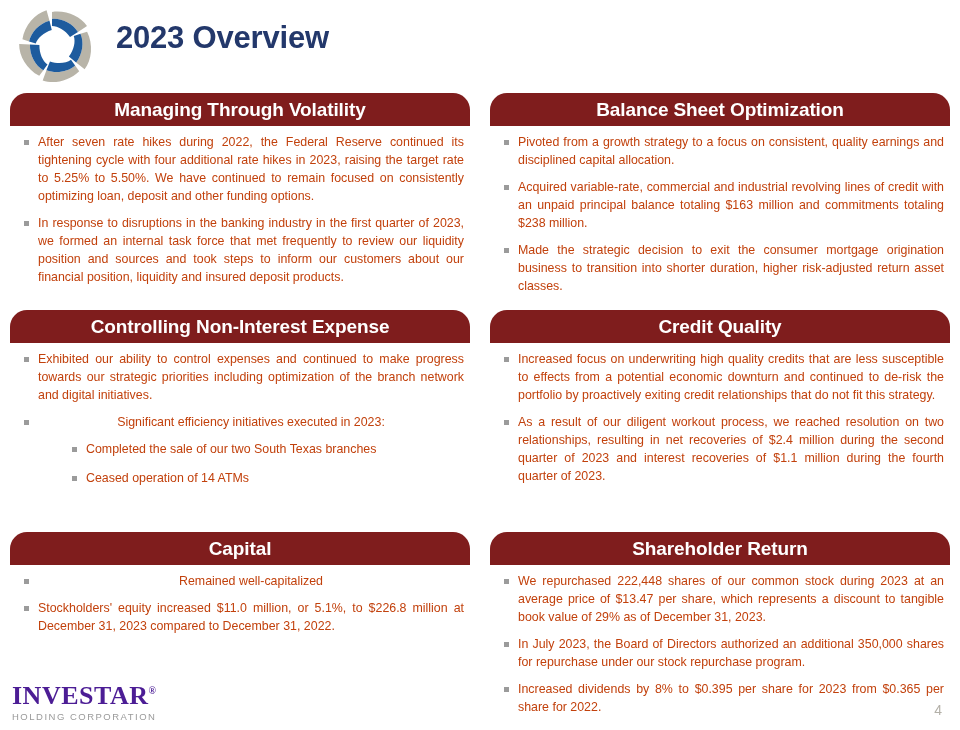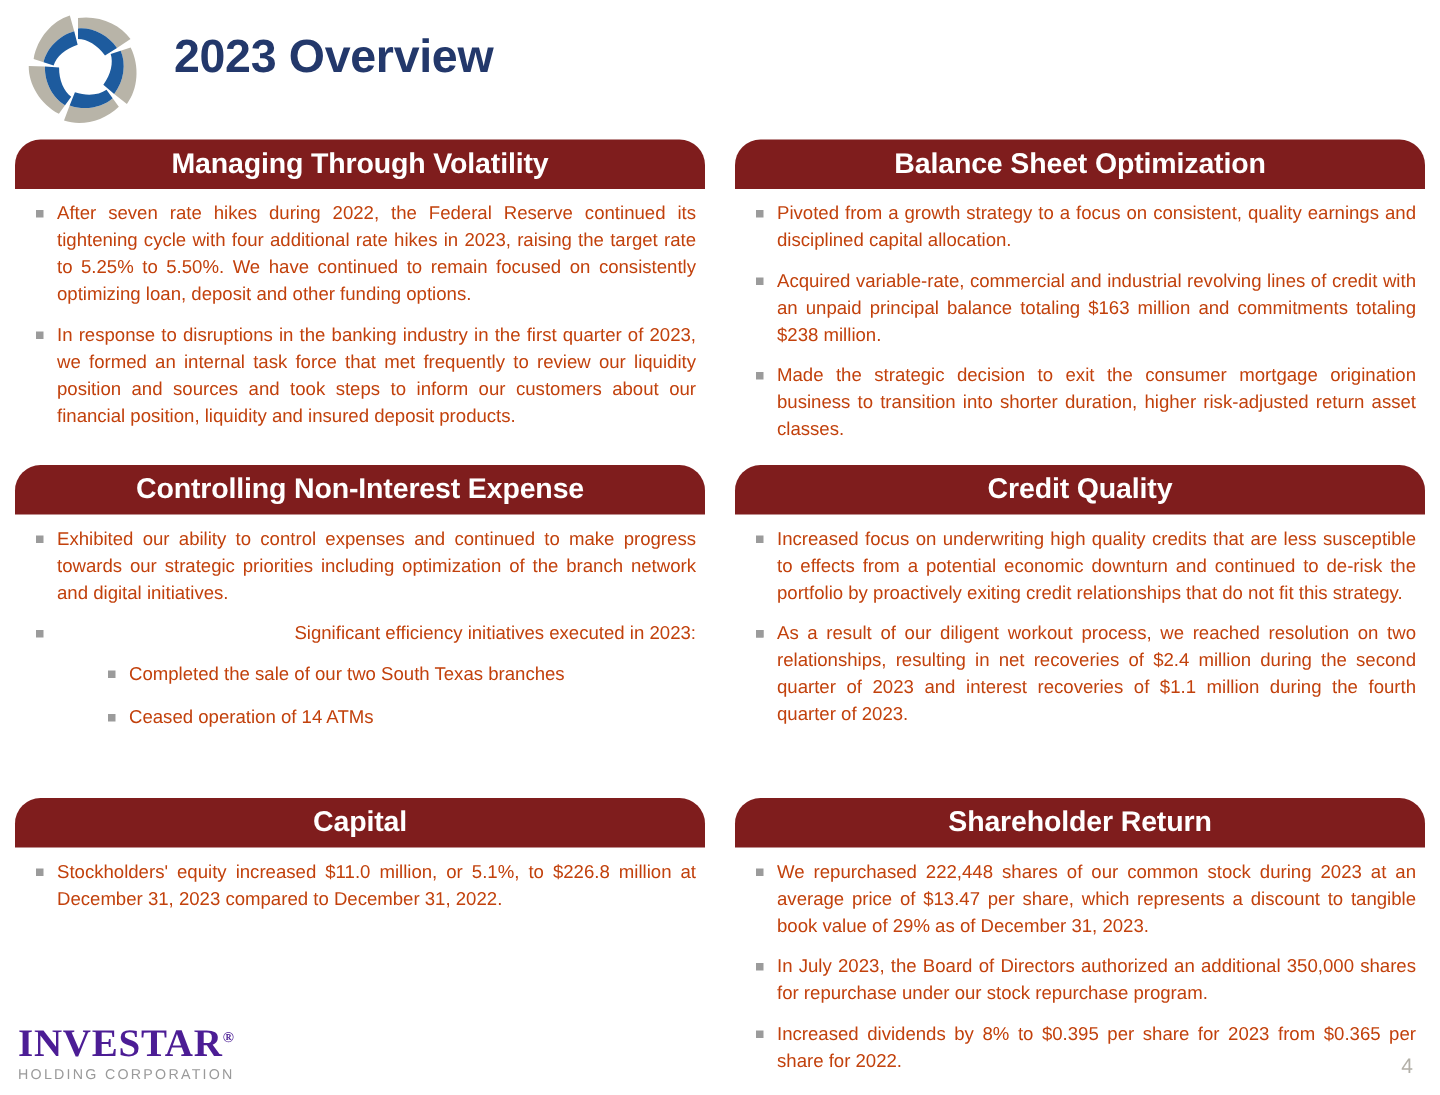--- a/index.html
+++ b/index.html
@@ -72,21 +72,21 @@
     position: relative;
     padding-left: 26px;
     margin-bottom: 9px;
     font-size: 12.4px;
     line-height: 1.45;
     text-align: justify;
     text-justify: inter-word;
     color: #c2410c;
   }
   .bullet-item:last-child { margin-bottom: 0; }
-  .bullet-item.no-justify { text-align: right; }
+  .bullet-item.no-justify { text-align: center; }
 
   .bullet-marker {
     position: absolute;
     left: 12px;
     top: 6px;
     width: 5px;
     height: 5px;
     background: #9b9b9b;
   }
 
@@ -209,20 +209,21 @@
         <div class="bullet-item"><span class="bullet-marker"></span><span>Increased focus on underwriting high quality credits that are less susceptible to effects from a potential economic downturn and continued to de-risk the portfolio by proactively exiting credit relationships that do not fit this strategy.</span></div>
         <div class="bullet-item"><span class="bullet-marker"></span></div>
         <div class="bullet-item"><span class="bullet-marker"></span><span>As a result of our diligent workout process, we reached resolution on two relationships, resulting in net recoveries of $2.4 million during the second quarter of 2023 and interest recoveries of $1.1 million during the fourth quarter of 2023.</span></div>
       </div>
     </div>
     <div class="panel col-left" style="top: 532px;">
       <div class="panel-header">
         <div class="panel-header-label">Capital</div>
       </div>
       <div class="panel-body">
+        <div class="bullet-item no-justify"><span class="bullet-marker"></span><span>Remained well-capitalized</span></div>
         <div class="bullet-item"><span class="bullet-marker"></span><span>Stockholders' equity increased $11.0 million, or 5.1%, to $226.8 million at December 31, 2023 compared to December 31, 2022.</span></div>
       </div>
     </div>
     <div class="panel col-right" style="top: 532px;">
       <div class="panel-header">
         <div class="panel-header-label">Shareholder Return</div>
       </div>
       <div class="panel-body">
         <div class="bullet-item"><span class="bullet-marker"></span><span>We repurchased 222,448 shares of our common stock during 2023 at an average price of $13.47 per share, which represents a discount to tangible book value of 29% as of December 31, 2023.</span></div>
         <div class="bullet-item"><span class="bullet-marker"></span><span>In July 2023, the Board of Directors authorized an additional 350,000 shares for repurchase under our stock repurchase program.</span></div>

